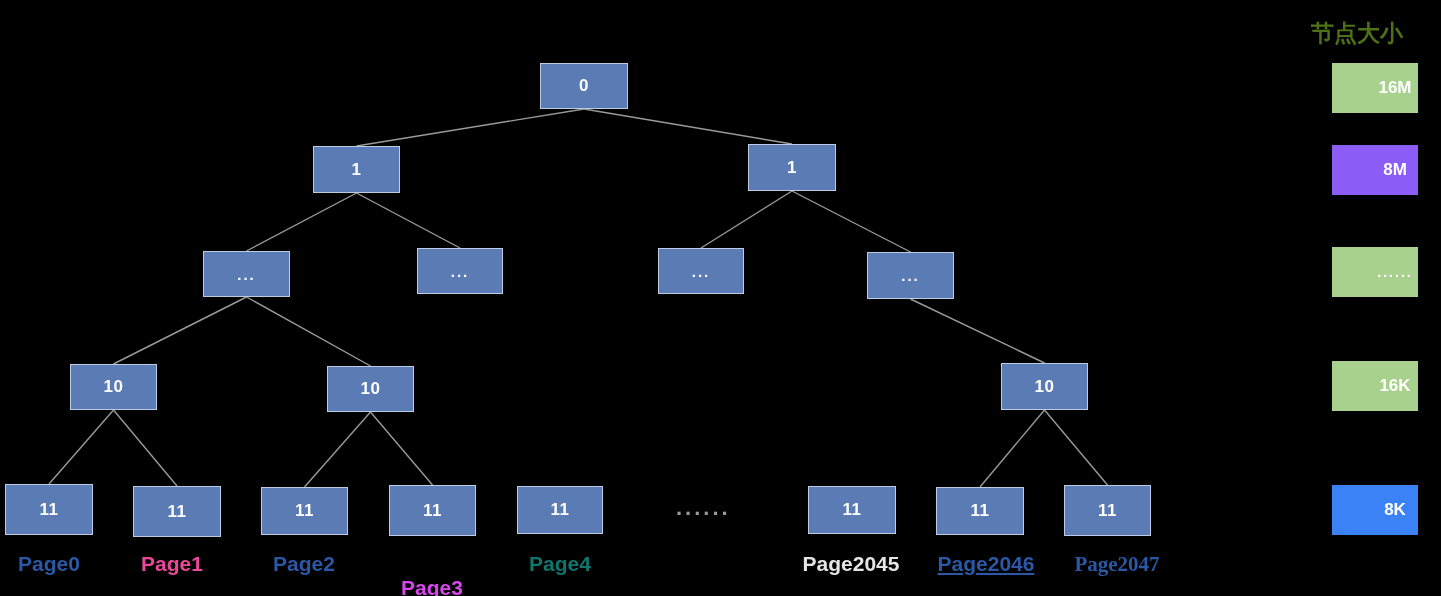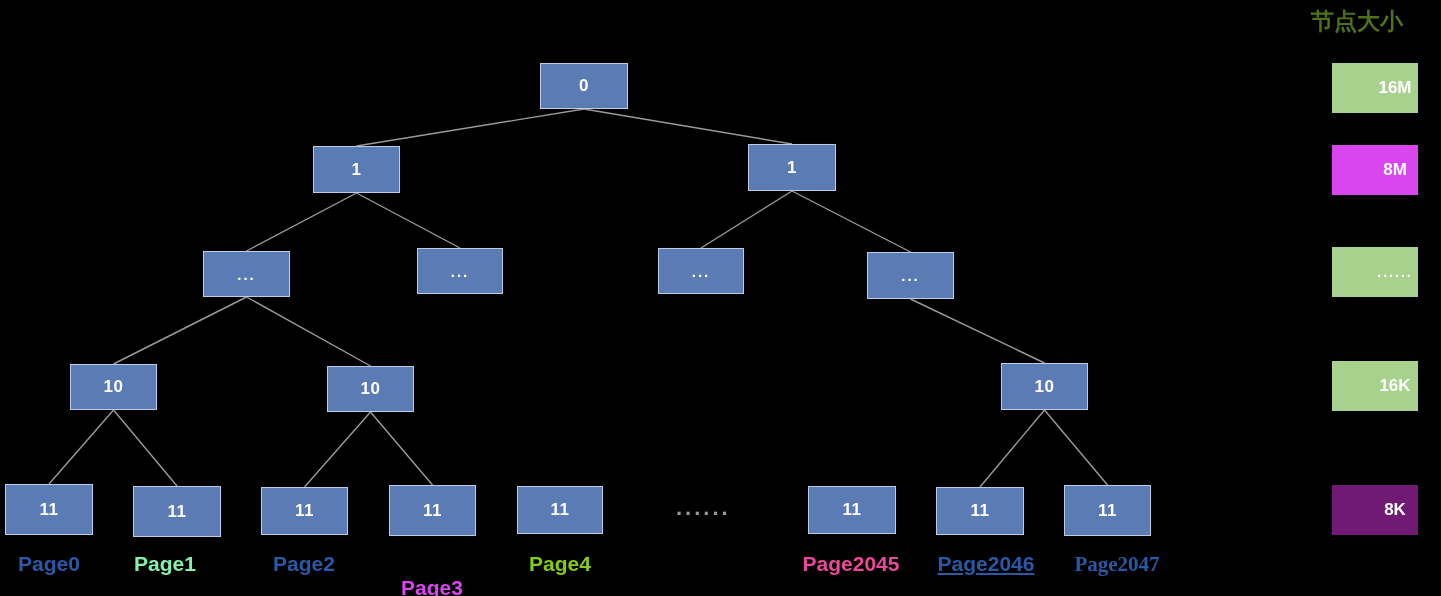--- a/index.html
+++ b/index.html
@@ -55,20 +55,21 @@
     font-weight: bold;
     letter-spacing: 3px;
     white-space: nowrap;
   }
   .legend-title {
     position: absolute;
     color: #4E7118;
     font-size: 23px;
     font-weight: bold;
     white-space: nowrap;
+    margin-top: 12px;
   }
   .legend-box {
     position: absolute;
     box-sizing: border-box;
     background: #A9D18E;
     color: #FFFFFF;
     display: flex;
     align-items: center;
     justify-content: center;
     font-size: 17px;
@@ -119,34 +120,34 @@
       <div class="node" style="left: 261px; top: 487px; width: 87px; height: 48px; background: rgb(91, 123, 181); border-color: rgb(187, 204, 228); color: rgb(255, 255, 255);">11</div>
       <div class="node" style="left: 389px; top: 485px; width: 87px; height: 51px; background: rgb(91, 123, 181); border-color: rgb(187, 204, 228); color: rgb(255, 255, 255);">11</div>
       <div class="node" style="left: 517px; top: 486px; width: 86px; height: 48px; background: rgb(91, 123, 181); border-color: rgb(187, 204, 228); color: rgb(255, 255, 255);">11</div>
       <div class="node" style="left: 808px; top: 486px; width: 88px; height: 48px; background: rgb(91, 123, 181); border-color: rgb(187, 204, 228); color: rgb(255, 255, 255);">11</div>
       <div class="node" style="left: 936px; top: 487px; width: 88px; height: 48px; background: rgb(91, 123, 181); border-color: rgb(187, 204, 228); color: rgb(255, 255, 255);">11</div>
       <div class="node" style="left: 1064px; top: 485px; width: 87px; height: 51px; background: rgb(91, 123, 181); border-color: rgb(187, 204, 228); color: rgb(255, 255, 255);">11</div>
     </div>
 
   <div id="labels-root">
       <div class="page-label" style="top: 552px; left: -41px; width: 180px; color: rgb(42, 88, 166);">Page0</div>
-      <div class="page-label" style="top: 552px; left: 75px; width: 180px; color: #86efac;">Page1</div>
+      <div class="page-label" style="top: 552px; left: 82px; width: 180px; color: #ec4899;">Page1</div>
       <div class="page-label" style="top: 552px; left: 214px; width: 180px; color: rgb(42, 88, 166);">Page2</div>
       <div class="page-label" style="top: 576px; left: 342px; width: 180px; color: #d946ef;">Page3</div>
-      <div class="page-label" style="top: 552px; left: 470px; width: 180px; color: #84cc16;">Page4</div>
-      <div class="page-label" style="top: 552px; left: 761px; width: 180px; color: #ec4899;">Page2045</div>
+      <div class="page-label" style="top: 552px; left: 470px; width: 180px; color: #0f766e;">Page4</div>
+      <div class="page-label" style="top: 552px; left: 761px; width: 180px; color: #e5e5e5;">Page2045</div>
       <div class="page-label" style="top: 552px; left: 896px; width: 180px; color: rgb(42, 88, 166); text-decoration: underline;">Page2046</div>
       <div class="page-label" style="top: 552px; left: 1027px; width: 180px; color: rgb(42, 88, 166); font-family: Liberation Serif, serif;">Page2047</div>
     </div>
 
   <div class="gap-dots" id="gap-dots" style="left: 676px; top: 495px; color: rgb(154, 154, 154);">......</div>
 
   <div class="legend-title" id="legend-title" style="left: 1311px; top: 6px;">节点大小</div>
 
   <div id="legend-root">
       <div class="legend-box" style="left: 1332px; top: 63px; width: 86px; height: 50px; background: rgb(169, 209, 142);">16M</div>
-      <div class="legend-box" style="left: 1332px; top: 145px; width: 86px; height: 50px; background: #d946ef;">8M</div>
+      <div class="legend-box" style="left: 1332px; top: 145px; width: 86px; height: 50px; background: #8b5cf6;">8M</div>
       <div class="legend-box dots" style="left: 1332px; top: 247px; width: 86px; height: 50px; background: rgb(169, 209, 142);">......</div>
       <div class="legend-box" style="left: 1332px; top: 361px; width: 86px; height: 50px; background: rgb(169, 209, 142);">16K</div>
-      <div class="legend-box" style="left: 1332px; top: 485px; width: 86px; height: 50px; background: #701a75;">8K</div>
+      <div class="legend-box" style="left: 1332px; top: 485px; width: 86px; height: 50px; background: #3b82f6;">8K</div>
     </div>
 
 </div>
 
 </body></html>

